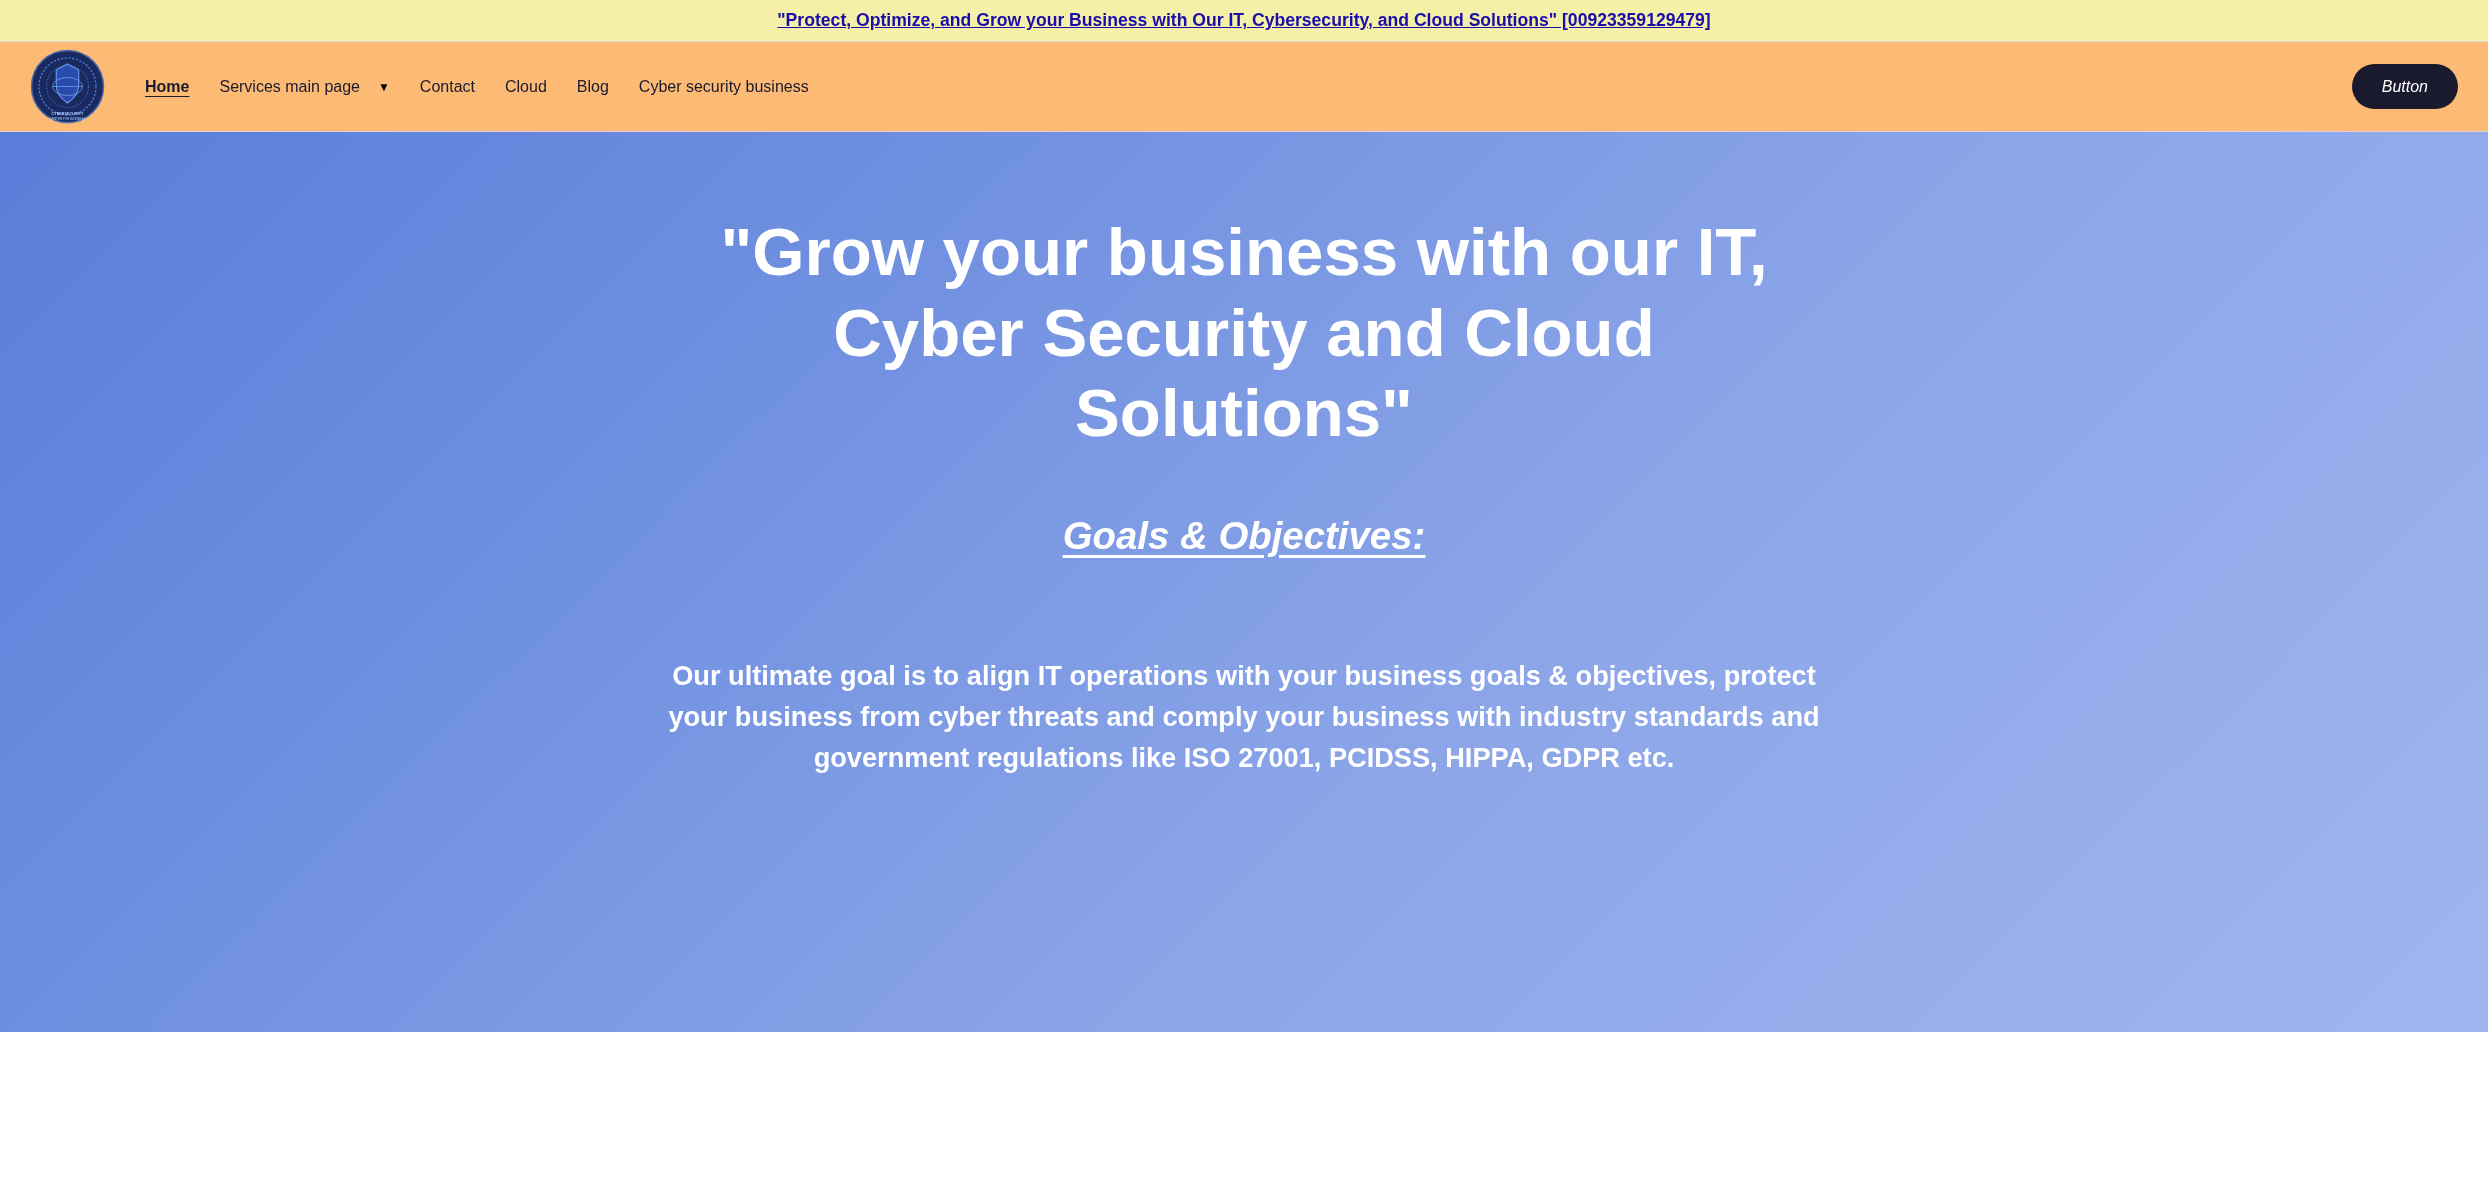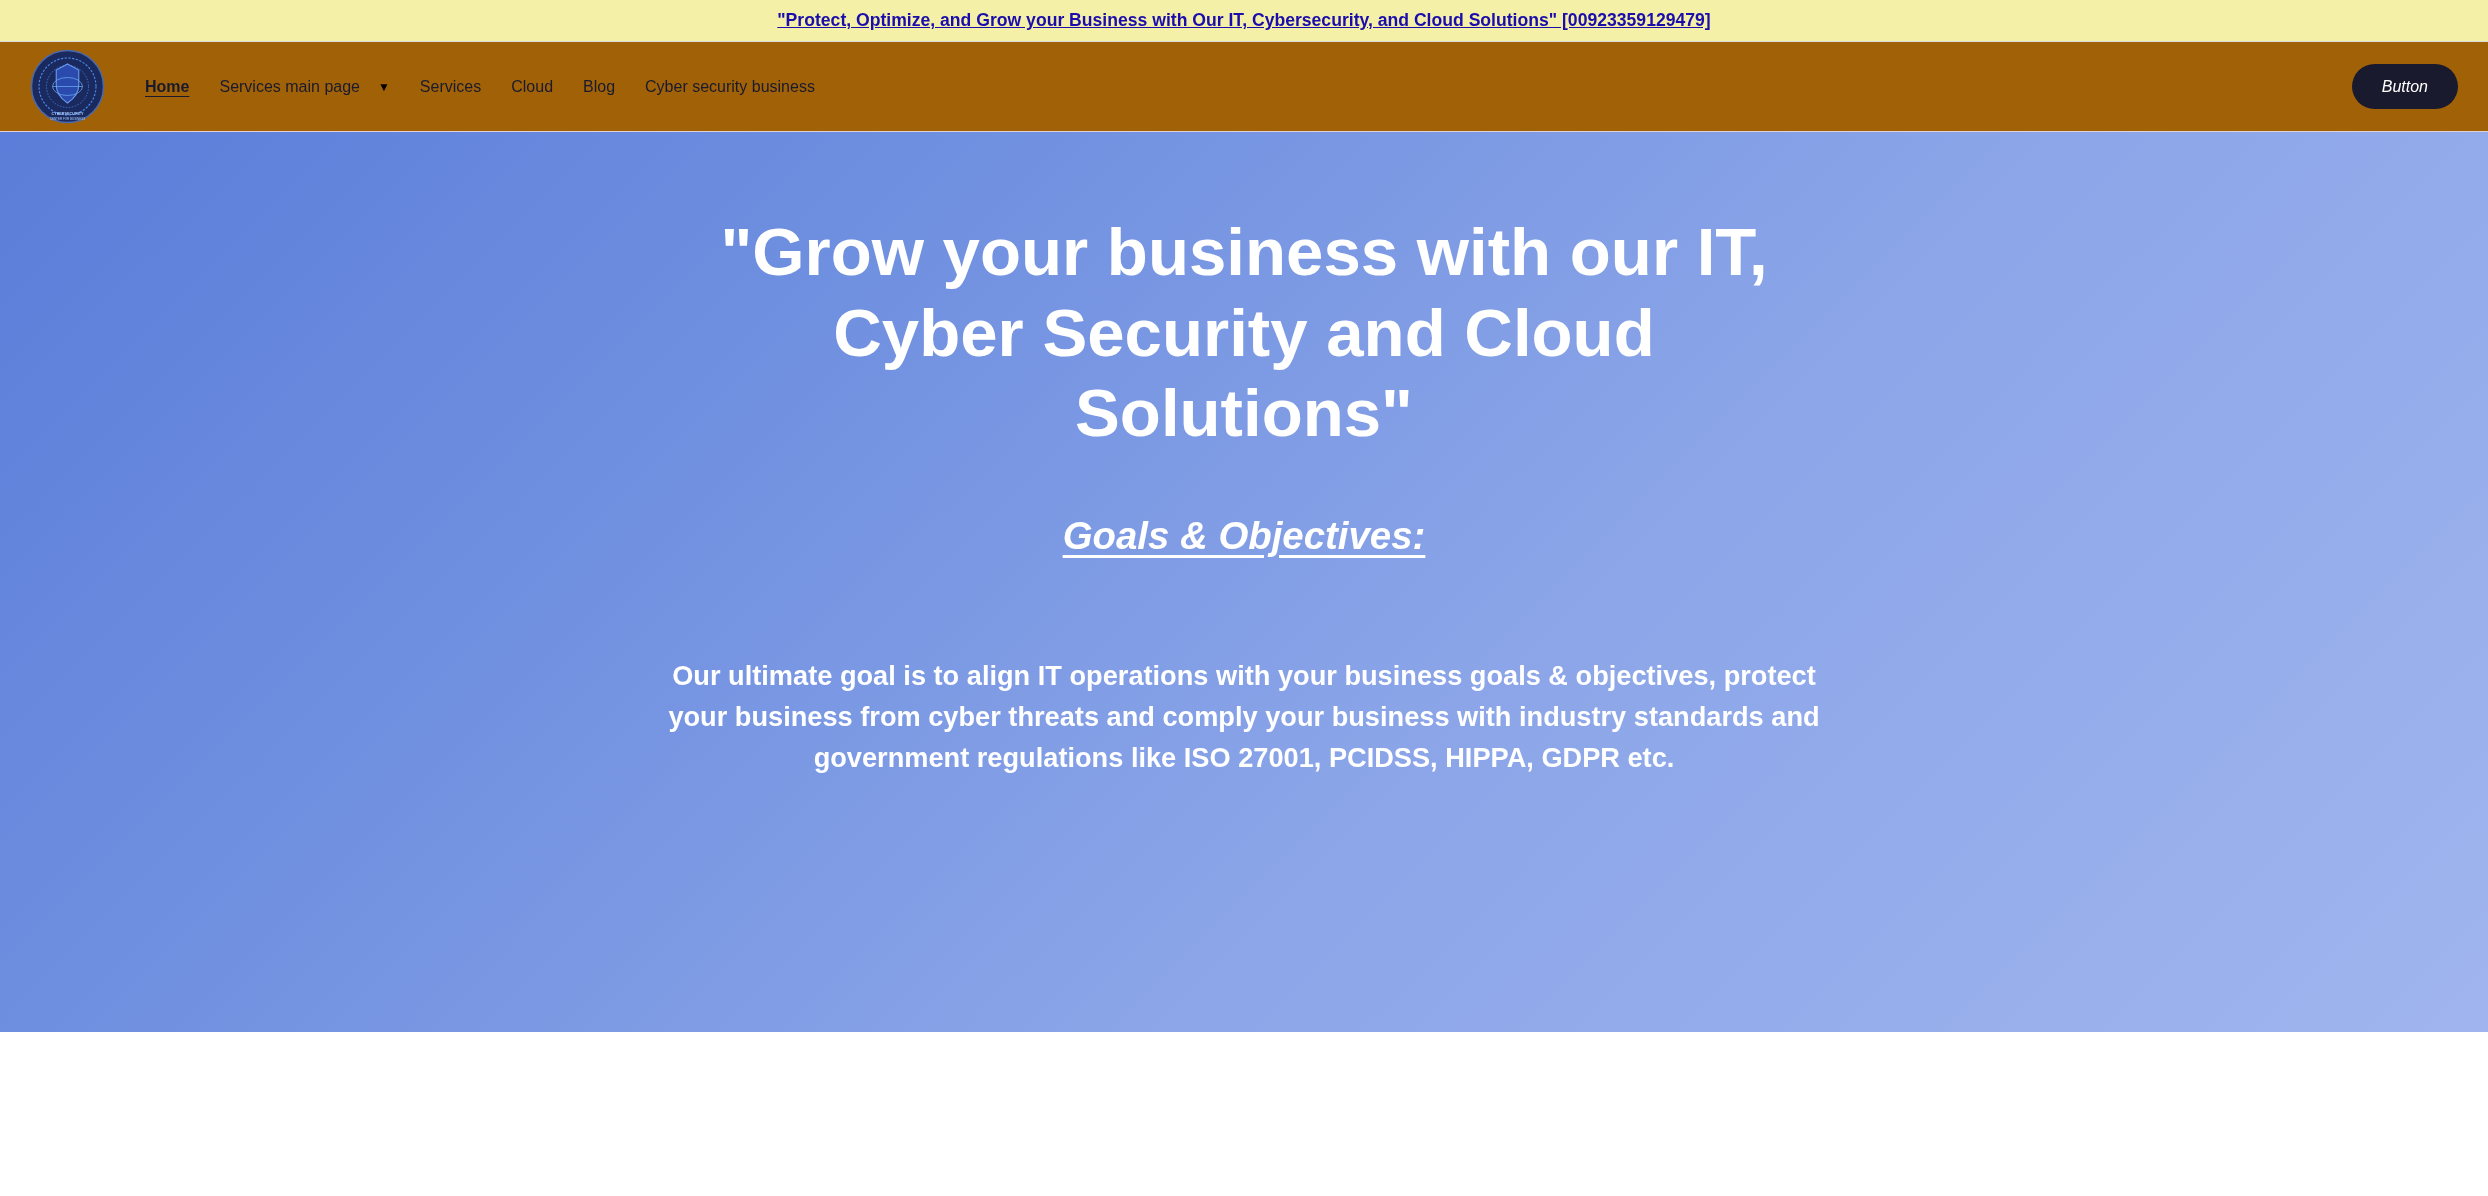--- a/index.html
+++ b/index.html
@@ -24,21 +24,21 @@
 
     .top-banner a {
       font-size: 1.1rem;
       font-weight: bold;
       color: #1a0dab;
       text-decoration: underline;
     }
 
     
     .navbar {
-      background-color: #a16207;
+      background-color: #fdba74;
       display: flex;
       align-items: center;
       padding: 0 30px;
       height: 90px;
       border-bottom: 1px solid #e0d0d8;
     }
 
     .navbar-logo {
       width: 75px;
       height: 75px;
@@ -163,21 +163,21 @@
     <li>
       <a href="#" class="active">Home</a>
     </li>
     <li>
       <div class="services-item">
         <a href="#">Services main page</a>
         <span class="chevron">▼</span>
       </div>
     </li>
     <li>
-      <a href="#">Services</a>
+      <a href="#">Contact</a>
     </li>
     <li>
       <a href="#">Cloud</a>
     </li>
     <li>
       <a href="#">Blog</a>
     </li>
     <li>
       <a href="#">Cyber security business</a>
     </li>

